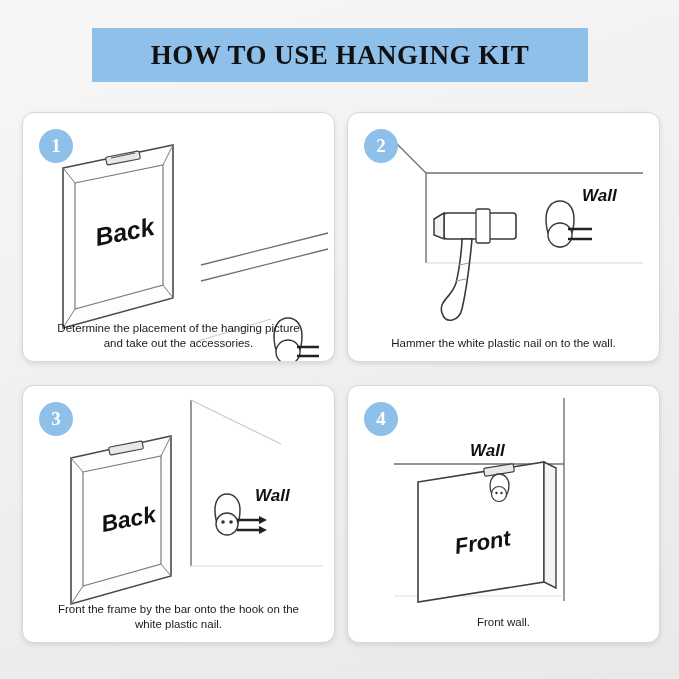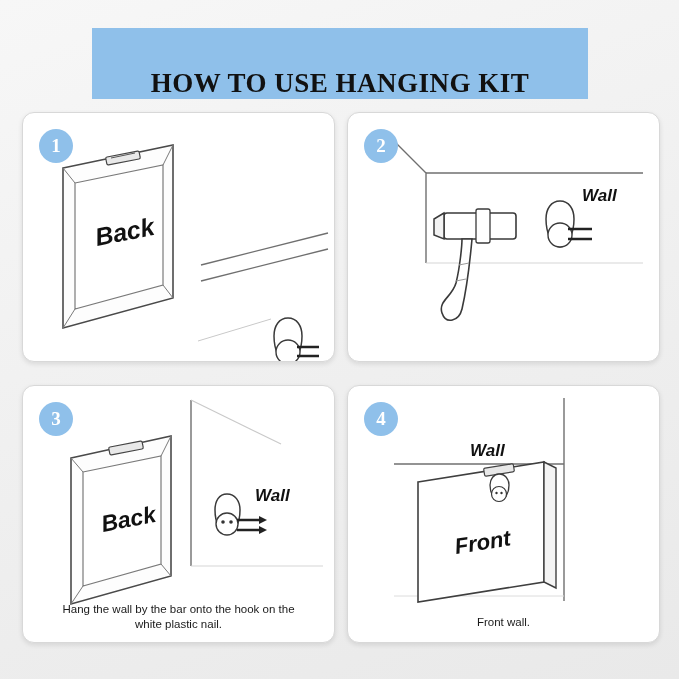--- a/index.html
+++ b/index.html
@@ -20,24 +20,24 @@
     background: linear-gradient(160deg, #f7f7f7 0%, #efefef 55%, #e9e9e9 100%);
     box-sizing: border-box;
   }
 
   
   .title-bar {
     position: absolute;
     left: 92px;
     top: 28px;
     width: 496px;
-    height: 71px;
+    height: 54px;
     background: #8fc0ea;
     display: flex;
-    align-items: flex-end;
+    align-items: center;
     justify-content: center;
   }
   .title-text {
     font-family: "Liberation Serif", serif;
     font-weight: bold;
     font-size: 27px;
     letter-spacing: 0.5px;
     color: #111;
     white-space: nowrap;
   }
@@ -130,20 +130,21 @@
 
       <ellipse cx="266" cy="248" rx="0" ry="0" fill="none"></ellipse>
       <g transform="translate(249,205)">
         <path d="M16,0 C25,0 30,8 30,18 C30,32 24,46 16,46 C8,46 2,32 2,18 C2,8 7,0 16,0 Z" fill="#ffffff" stroke="#3a3a3a" stroke-width="1.5"></path>
         <ellipse cx="16" cy="34" rx="12" ry="12" fill="#ffffff" stroke="#3a3a3a" stroke-width="1.4"></ellipse>
         <line x1="25" y1="29" x2="47" y2="29" stroke="#222" stroke-width="2.4"></line>
         <line x1="25" y1="38" x2="47" y2="38" stroke="#222" stroke-width="2.4"></line>
       </g>
     </svg>
     <div class="step-badge">1</div>
+    <div class="caption">Determine the placement of the hanging picture and take out the accessories.</div>
   </div>
 
   <div class="card" id="card-2">
     <svg class="art" viewBox="0 0 311 248">
 
       <polyline points="40,22 78,60 78,150" fill="none" stroke="#6f6f6f" stroke-width="1.4"></polyline>
       <polyline points="78,60 295,60" fill="none" stroke="#6f6f6f" stroke-width="1.4"></polyline>
       <line x1="78" y1="150" x2="295" y2="150" stroke="#d5d5d5" stroke-width="1"></line>
       <text class="label" x="234" y="88" font-size="17">Wall</text>
 
@@ -157,20 +158,21 @@
       <g transform="translate(84,92)">
         <rect x="12" y="8" width="72" height="26" rx="3" fill="#ffffff" stroke="#3a3a3a" stroke-width="1.6"></rect>
         <path d="M12,8 L2,14 L2,30 L12,34 Z" fill="#f3f3f3" stroke="#3a3a3a" stroke-width="1.5"></path>
         <rect x="44" y="4" width="14" height="34" rx="2" fill="#ffffff" stroke="#3a3a3a" stroke-width="1.3"></rect>
         <path d="M40,34 C40,34 36,78 30,104 C27,116 14,120 10,108 C6,96 20,92 24,78 C28,62 30,40 30,34 Z" fill="#ffffff" stroke="#3a3a3a" stroke-width="1.6"></path>
         <line x1="27" y1="60" x2="37" y2="58" stroke="#9a9a9a" stroke-width="1"></line>
         <line x1="24" y1="76" x2="34" y2="74" stroke="#9a9a9a" stroke-width="1"></line>
       </g>
     </svg>
     <div class="step-badge">2</div>
+    <div class="caption">Hammer the white plastic nail on to the wall.</div>
   </div>
 
   <div class="card" id="card-3">
     <svg class="art" viewBox="0 0 311 256">
 
       <polyline points="168,14 168,180" fill="none" stroke="#6f6f6f" stroke-width="1.4"></polyline>
       <polyline points="168,14 258,58" fill="none" stroke="#c9c9c9" stroke-width="1.1"></polyline>
       <line x1="168" y1="180" x2="300" y2="180" stroke="#d5d5d5" stroke-width="1"></line>
       <text class="label" x="232" y="115" font-size="17">Wall</text>
 
@@ -188,21 +190,21 @@
         <ellipse cx="14" cy="30" rx="11" ry="11" fill="#ffffff" stroke="#3a3a3a" stroke-width="1.4"></ellipse>
         <circle cx="10" cy="28" r="1.8" fill="#333"></circle>
         <circle cx="18" cy="28" r="1.8" fill="#333"></circle>
         <line x1="24" y1="26" x2="46" y2="26" stroke="#222" stroke-width="2.4"></line>
         <polygon points="46,22 54,26 46,30" fill="#222"></polygon>
         <line x1="24" y1="36" x2="46" y2="36" stroke="#222" stroke-width="2.4"></line>
         <polygon points="46,32 54,36 46,40" fill="#222"></polygon>
       </g>
     </svg>
     <div class="step-badge">3</div>
-    <div class="caption">Hang the wall by the bar onto the hook on the white plastic nail.</div>
+    <div class="caption">Front the frame by the bar onto the hook on the white plastic nail.</div>
   </div>
 
   <div class="card" id="card-4">
     <svg class="art" viewBox="0 0 311 256">
 
       <line x1="216" y1="12" x2="216" y2="215" stroke="#6f6f6f" stroke-width="1.4"></line>
       <line x1="46" y1="78" x2="216" y2="78" stroke="#6f6f6f" stroke-width="1.3"></line>
       <line x1="46" y1="210" x2="216" y2="210" stroke="#dcdcdc" stroke-width="1"></line>
       <text class="label" x="122" y="70" font-size="17">Wall</text>
 

